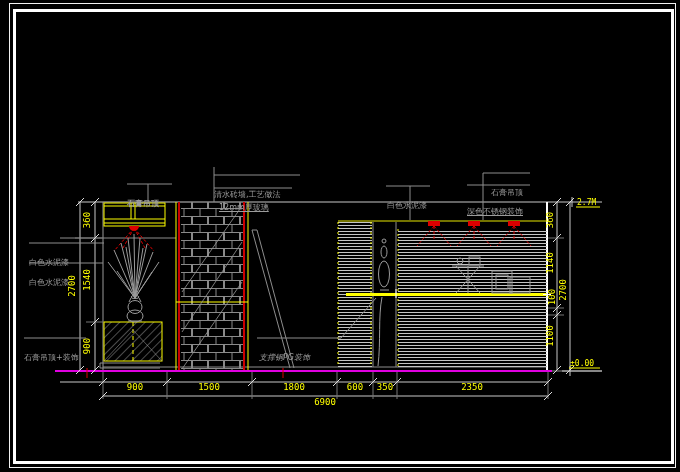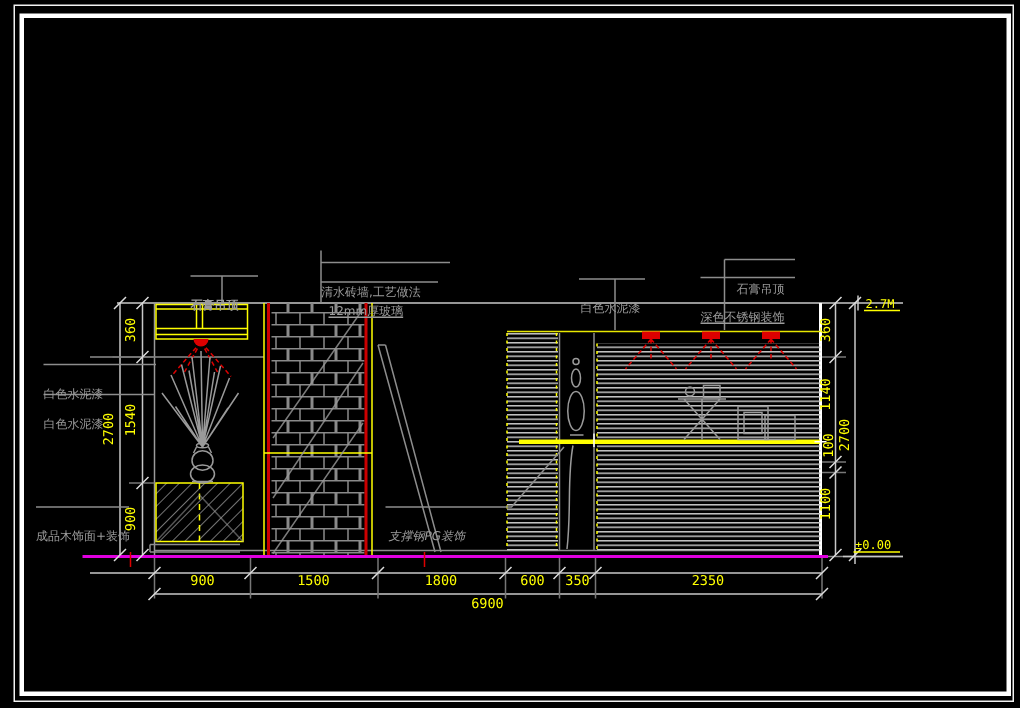--- a/index.html
+++ b/index.html
@@ -203,19 +203,19 @@
       <path d="M483,173 H530 M483,173 V220"></path>
       <path d="M467,185 H530"></path>
     </g>
   </svg>
 
   <span class="lbl" style="left:127px;top:176px;font-weight:bold;">石膏吊顶</span>
   <span class="lbl" style="left:214px;top:167px;">清水砖墙,工艺做法</span>
   <span class="lbl" style="left:219px;top:180px;text-decoration:underline;">12mm厚玻璃</span>
   <span class="lbl" style="left:29px;top:235px;">白色水泥漆</span>
   <span class="lbl" style="left:29px;top:255px;">白色水泥漆</span>
-  <span class="lbl" style="left:24px;top:330px;">成品木饰面+装饰</span>
+  <span class="lbl" style="left:24px;top:330px;">石膏吊顶+装饰</span>
   <span class="lbl" style="left:259px;top:330px;font-style:italic;">支撑钢PG装饰</span>
   <span class="lbl" style="left:387px;top:178px;">白色水泥漆</span>
   <span class="lbl" style="left:491px;top:165px;">石膏吊顶</span>
   <span class="lbl" style="left:467px;top:184px;text-decoration:underline;">深色不锈钢装饰</span>
 
 </div>
 
 </body></html>

